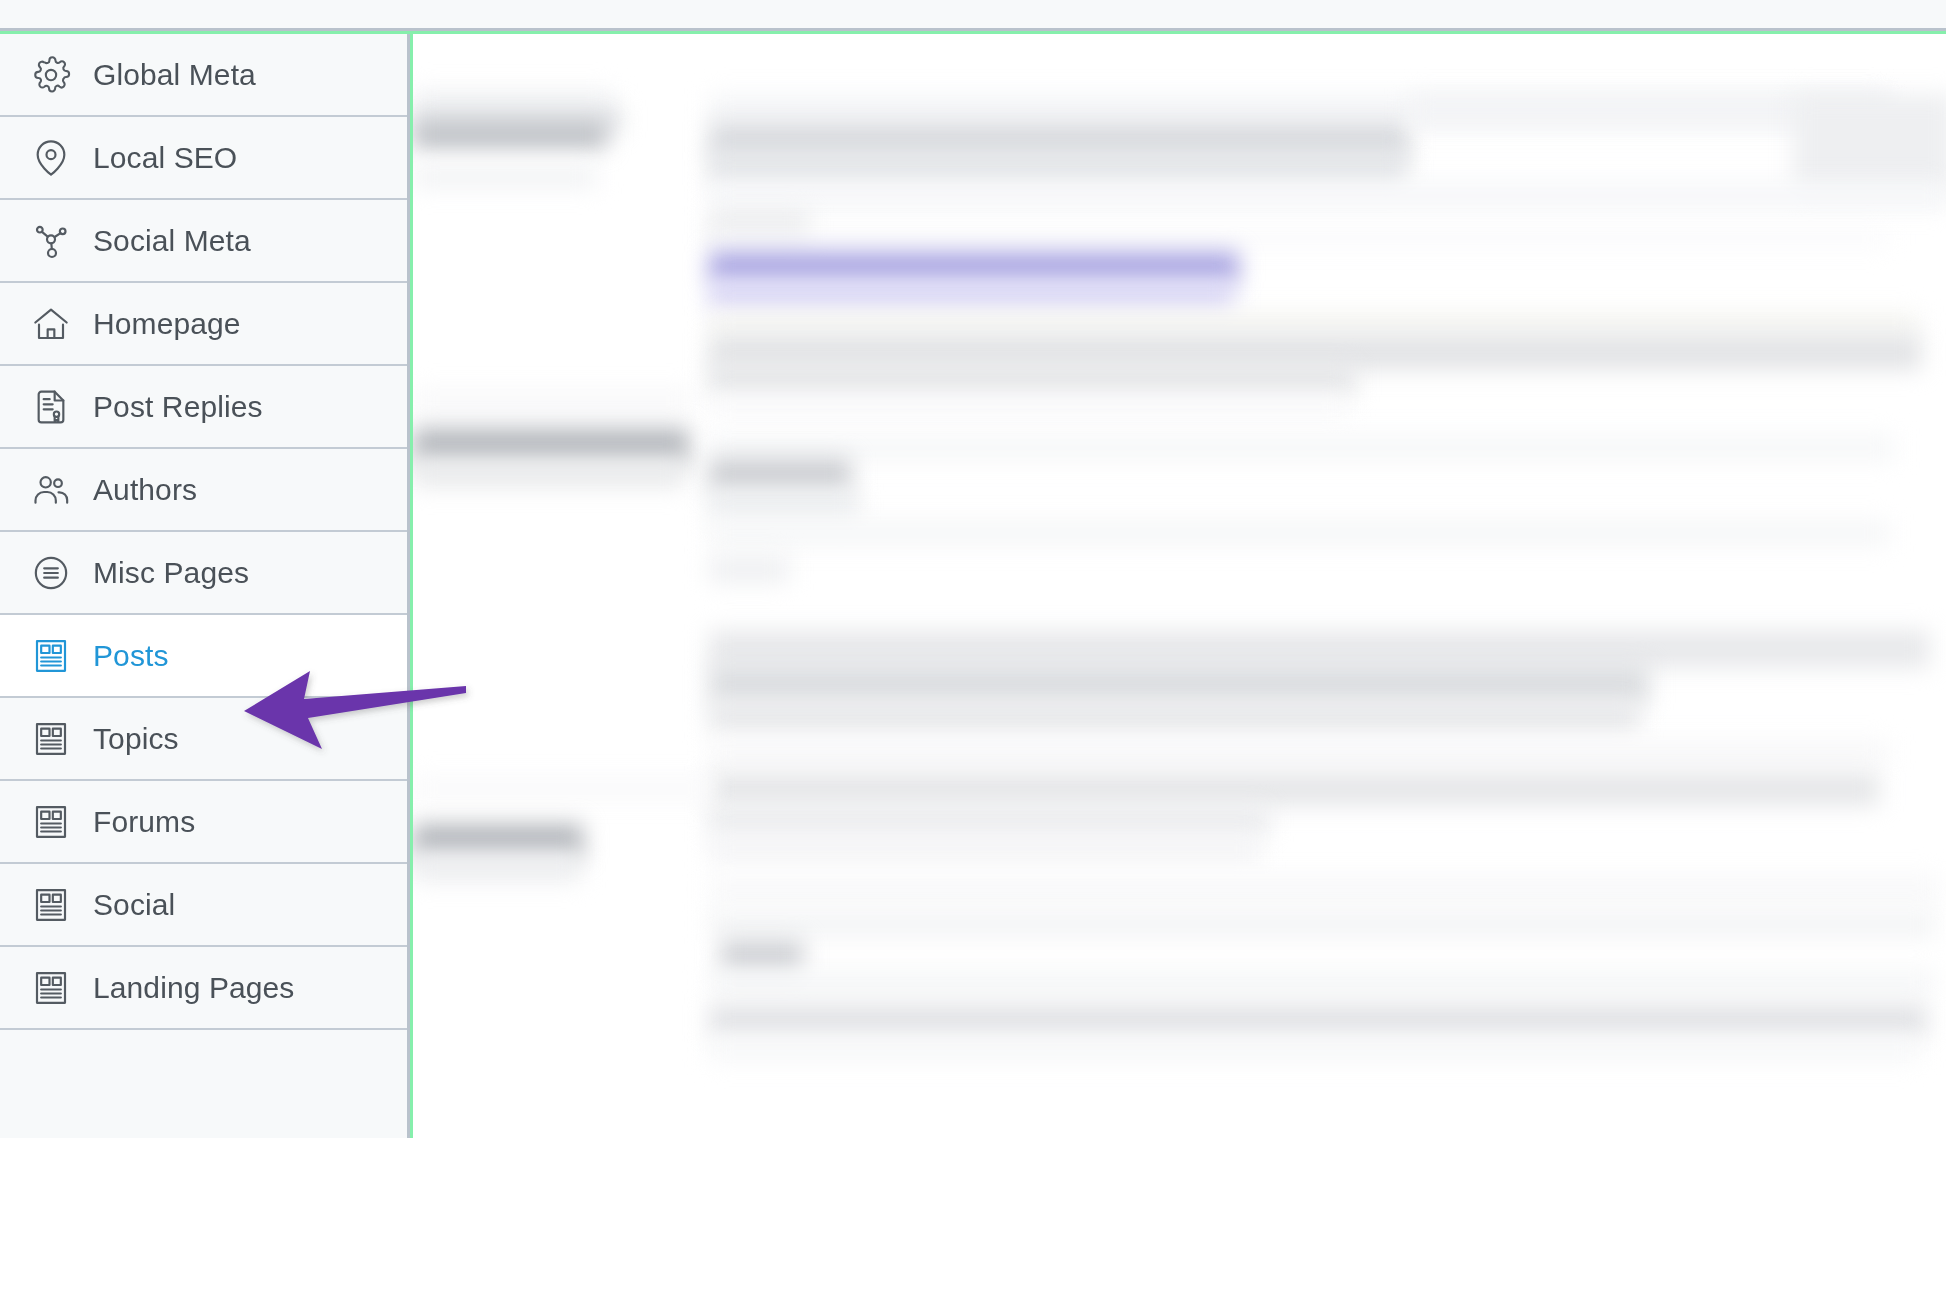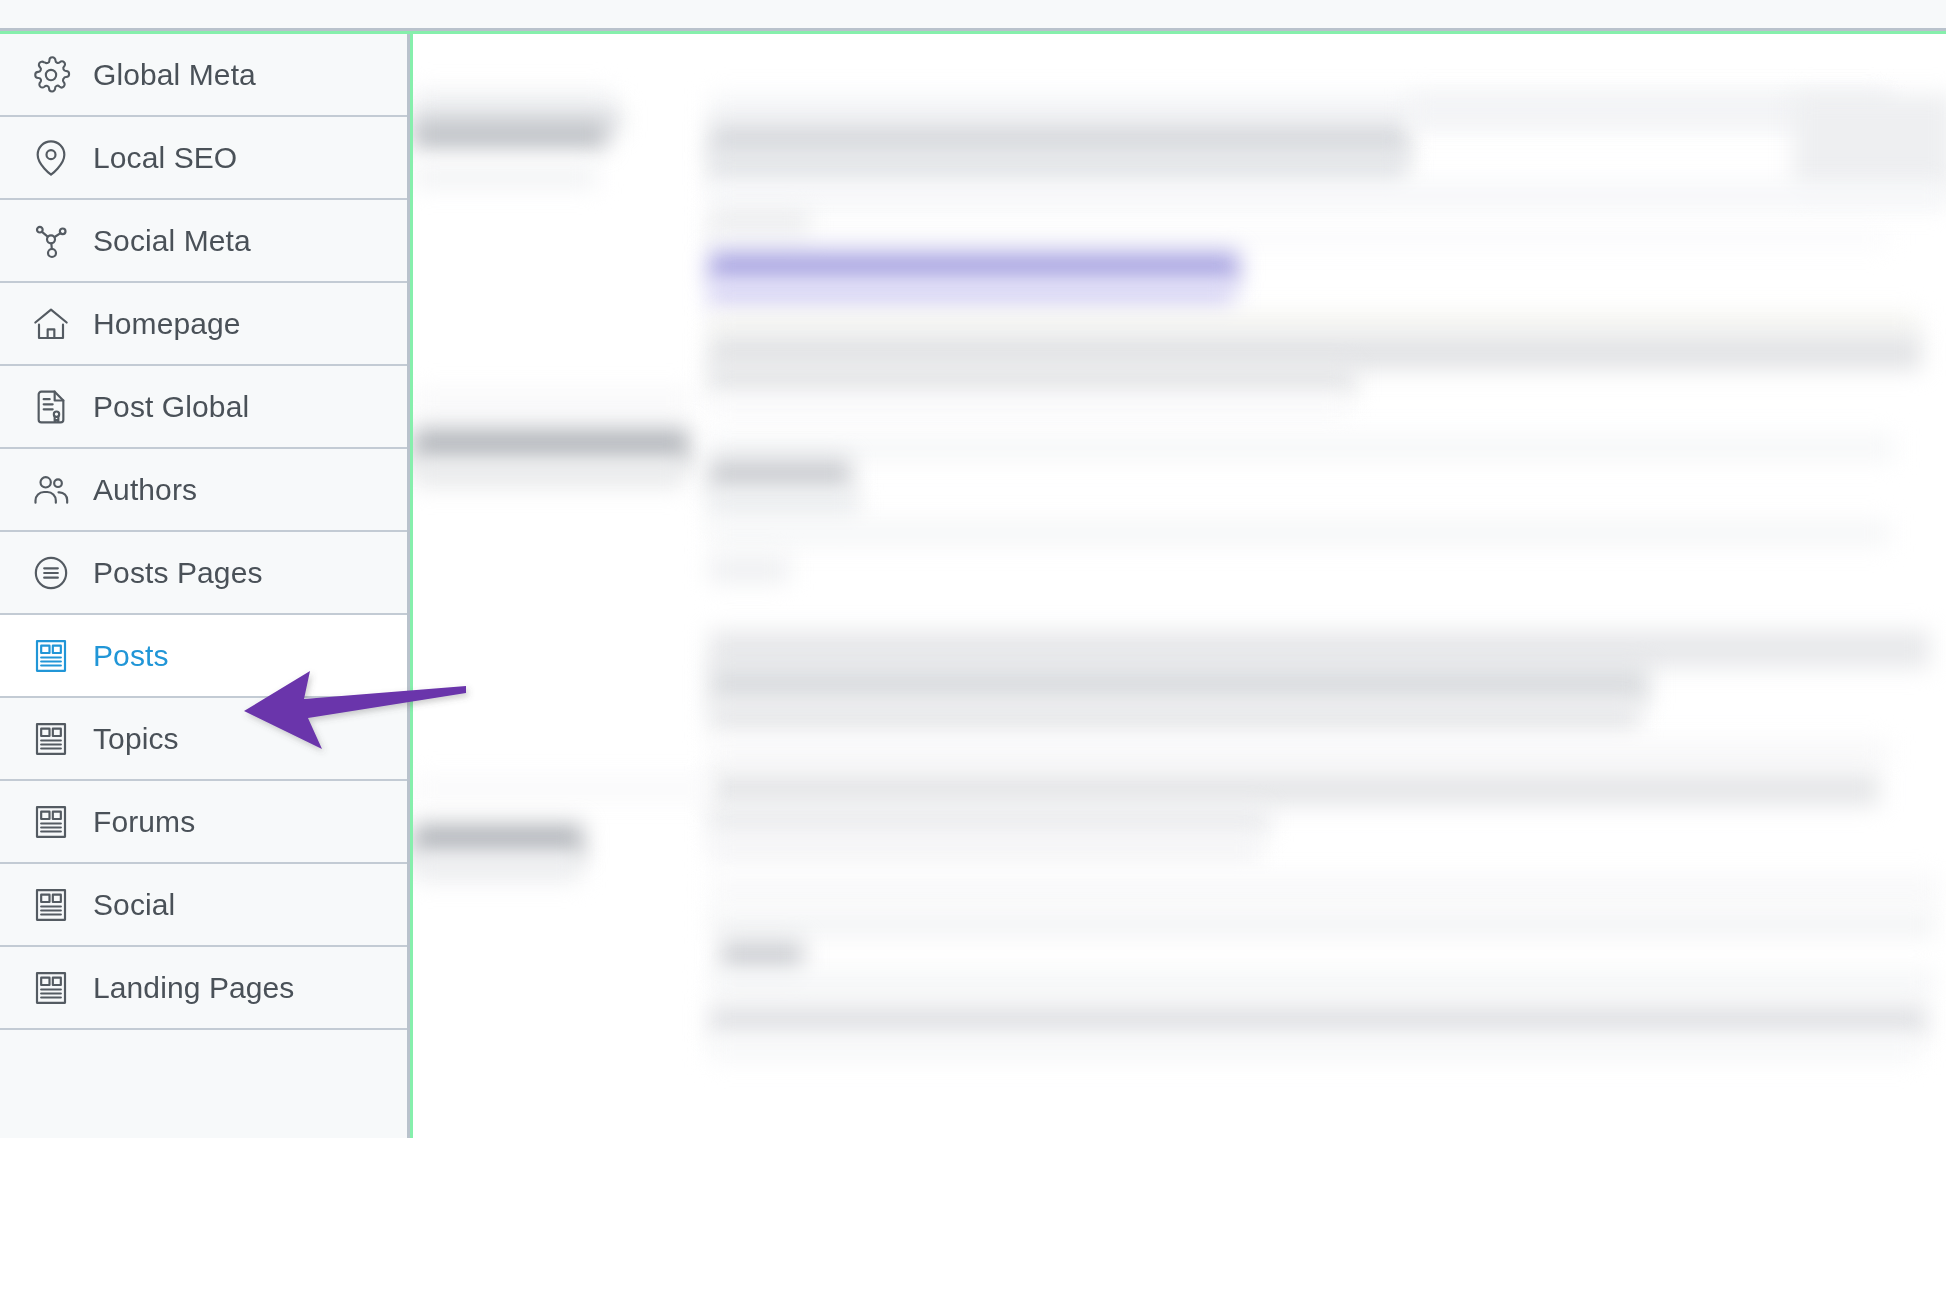--- a/index.html
+++ b/index.html
@@ -176,21 +176,21 @@
           <svg width="40" height="40" viewBox="0 0 24 24" fill="none" stroke="currentColor" stroke-width="1.3" stroke-linecap="round" stroke-linejoin="round">
             <path d="M14.2 2.8H6.2a1.6 1.6 0 0 0-1.6 1.6v15.2a1.6 1.6 0 0 0 1.6 1.6h11.6a1.6 1.6 0 0 0 1.6-1.6V8.1z"></path>
             <path d="M14.2 2.8v5.3h5.2"></path>
             <path d="M7.6 7.3h3.6"></path>
             <path d="M7.6 10.4h5.4"></path>
             <path d="M7.6 13.4h5.4"></path>
             <circle cx="15.3" cy="16.3" r="1.6"></circle>
             <path d="M14.2 17.6v3l1.1-.8 1.1.8v-3"></path>
           </svg>
         </span>
-        <span class="nav-label">Post Global</span>
+        <span class="nav-label">Post Replies</span>
       </div>
       <div class="nav-row">
         <span class="nav-icon">
           <svg width="40" height="40" viewBox="0 0 24 24" fill="none" stroke="currentColor" stroke-width="1.3" stroke-linecap="round" stroke-linejoin="round">
             <circle cx="8.8" cy="7.4" r="3.1"></circle>
             <path d="M2.7 19.6v-1.3a5.1 5.1 0 0 1 5.1-5.1h2a5.1 5.1 0 0 1 5.1 5.1v1.3"></path>
             <circle cx="16.2" cy="7.9" r="2.3"></circle>
             <path d="M16.5 13.4h.6a4.6 4.6 0 0 1 4.6 4.6v1.6"></path>
           </svg>
         </span>
@@ -198,21 +198,21 @@
       </div>
       <div class="nav-row">
         <span class="nav-icon">
           <svg width="40" height="40" viewBox="0 0 24 24" fill="none" stroke="currentColor" stroke-width="1.3" stroke-linecap="round" stroke-linejoin="round">
             <circle cx="12" cy="12" r="9.1"></circle>
             <path d="M7.9 9.2h8.2"></path>
             <path d="M7.9 12h8.2"></path>
             <path d="M7.9 14.8h8.2"></path>
           </svg>
         </span>
-        <span class="nav-label">Posts Pages</span>
+        <span class="nav-label">Misc Pages</span>
       </div>
       <div class="nav-row active">
         <span class="nav-icon">
           <svg width="40" height="40" viewBox="0 0 24 24" fill="none" stroke="currentColor" stroke-width="1.3" stroke-linecap="round" stroke-linejoin="round">
             <rect x="3.6" y="3.1" width="16.8" height="17.8"></rect>
             <rect x="6.1" y="5.8" width="5" height="4.4"></rect>
             <rect x="13.1" y="5.8" width="4.8" height="4.4"></rect>
             <path d="M6.1 12.9h11.8"></path>
             <path d="M6.1 15.3h11.8"></path>
             <path d="M6.1 17.7h11.8"></path>

